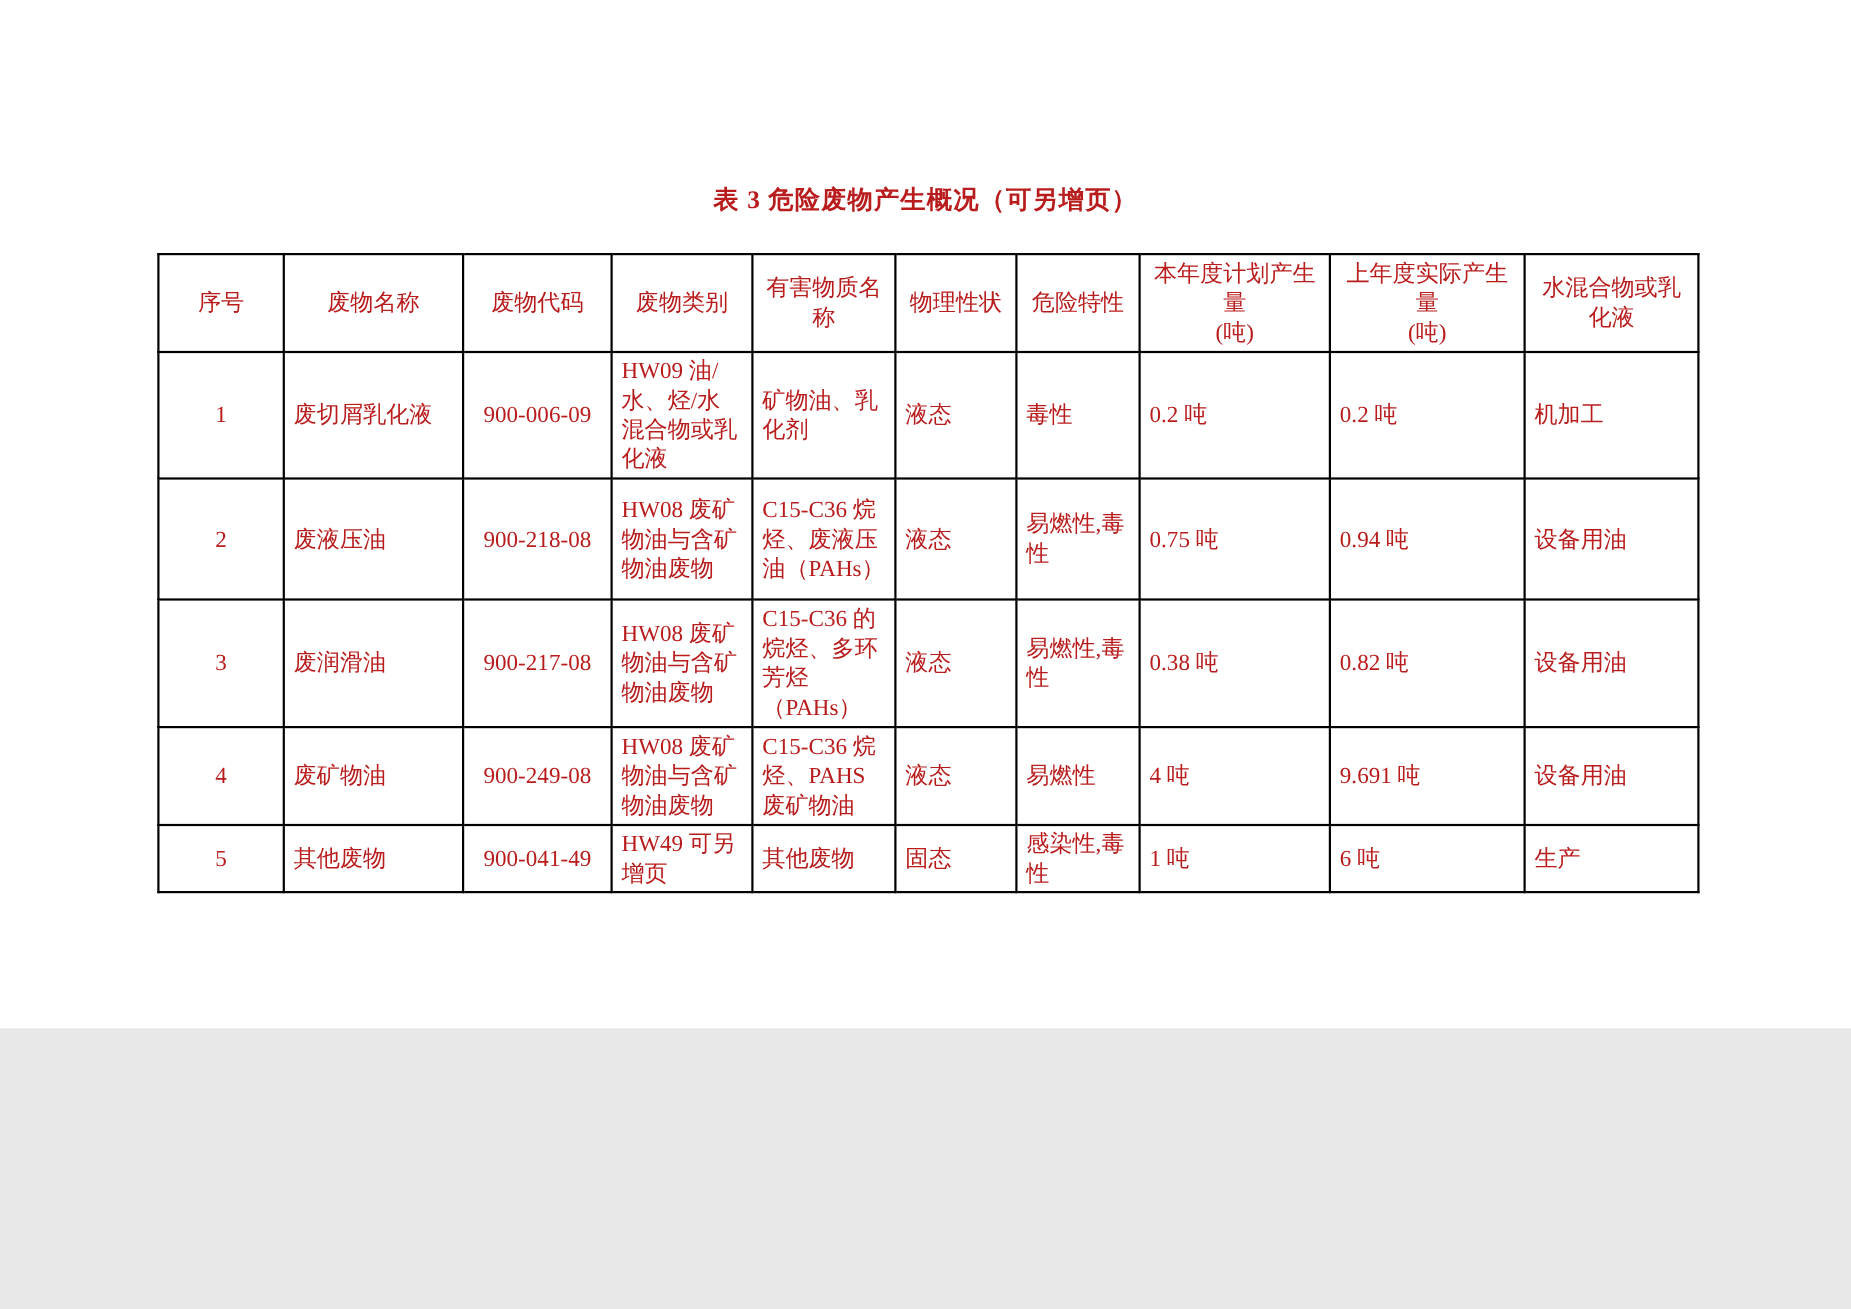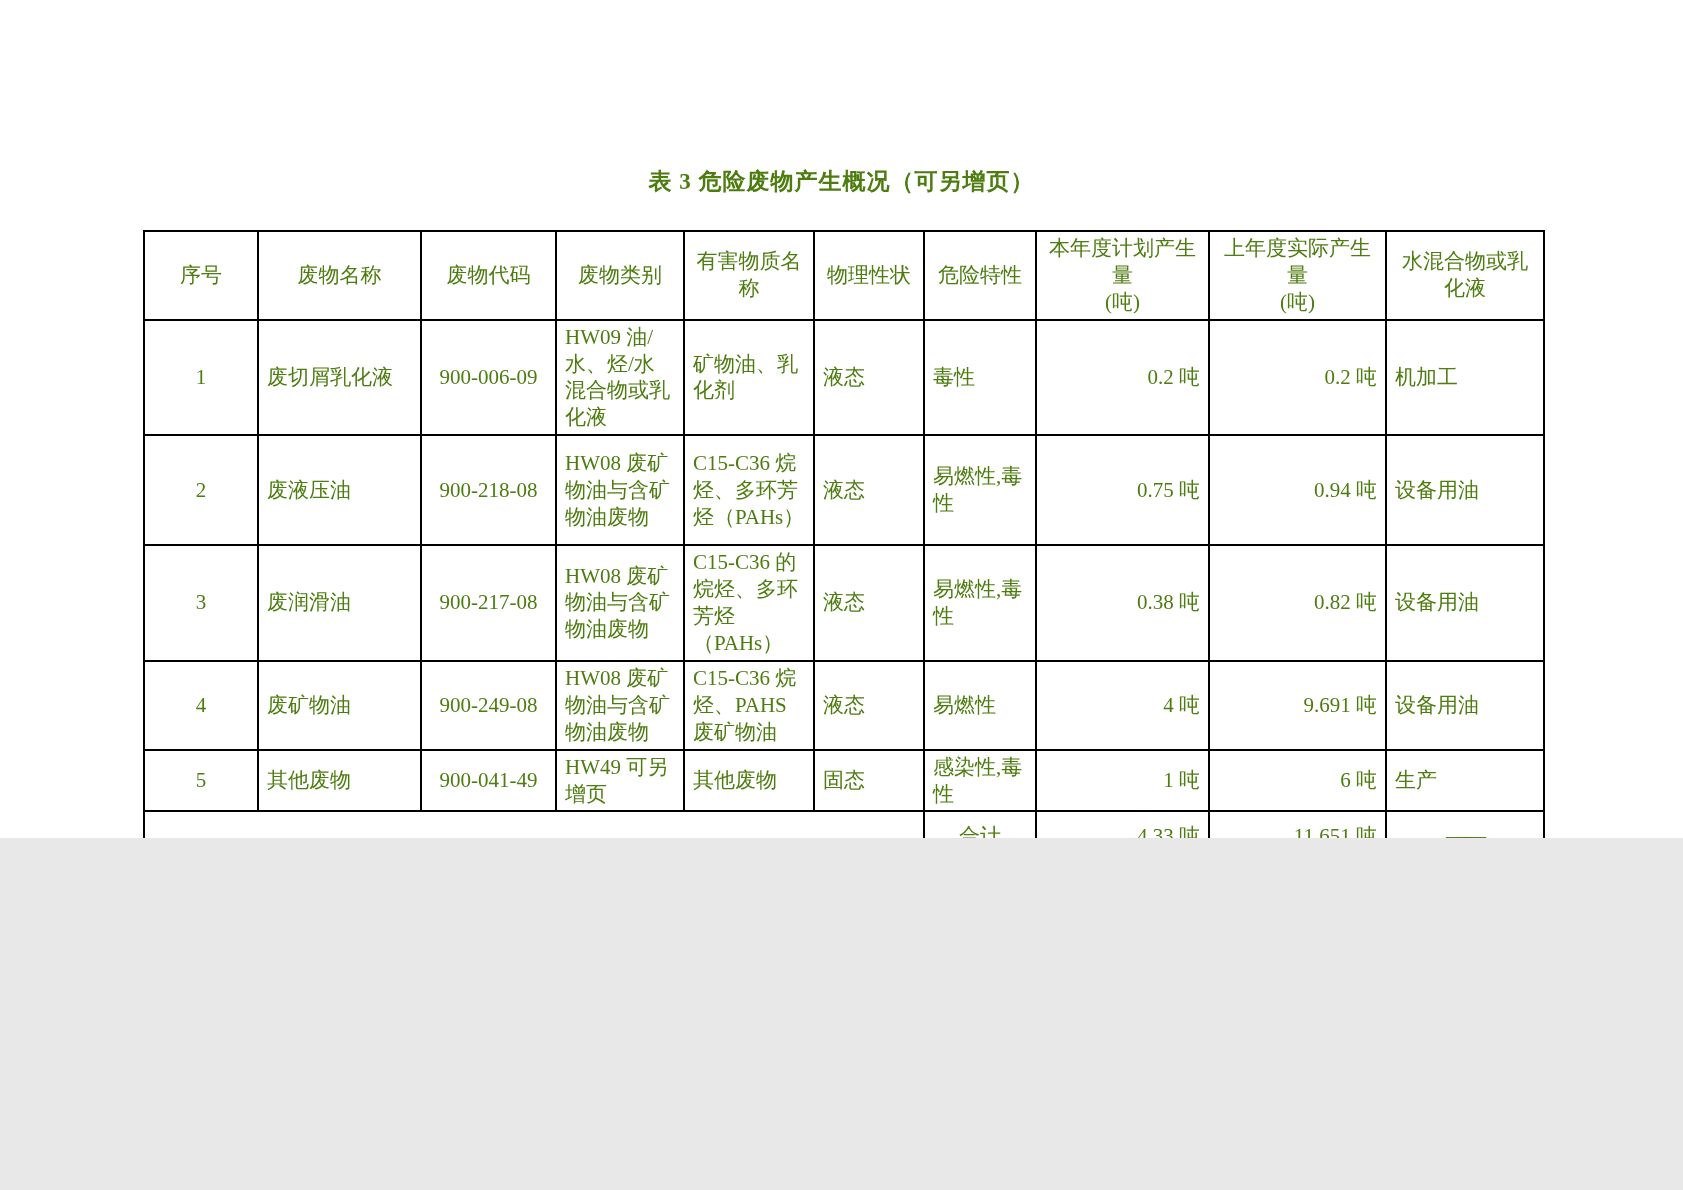--- a/index.html
+++ b/index.html
@@ -1,23 +1,23 @@
 <!DOCTYPE html>
 <html><head>
 <meta charset="utf-8">
 <style>
   * { margin: 0; padding: 0; box-sizing: border-box; }
   html, body { background: #e8e8e8; }
   .page {
     position: relative;
     width: 1683px;
-    height: 838px;
+    height: 935px;
     background: #ffffff;
     font-family: "Liberation Serif", "DejaVu Serif", serif;
-    color: #4d7c0f;
+    color: #b91c1c;
     overflow: hidden;
   }
   .doc-title {
     position: absolute;
     top: 166px;
     left: 0;
     width: 100%;
     text-align: center;
     font-size: 23px;
     font-weight: bold;
@@ -45,21 +45,21 @@
     text-align: center;
     white-space: pre-line;
   }
   tr.r-head   { height: 65px; }
   tr.r-tall   { height: 110px; }
   tr.r-tall3  { height: 108px; }
   tr.r-mid    { height: 89px; }
   tr.r-short  { height: 50px; }
   td.c-center { text-align: center; }
   td.c-left   { text-align: left; margin-top: 32px; }
-  td.c-right  { text-align: right; padding-right: 10px; }
+  td.c-right  { padding-right: 10px; }
   td.c-dash   { text-align: center; letter-spacing: -2px; }
   .page-number {
     position: absolute;
     top: 1046px;
     left: 0;
     width: 100%;
     text-align: center;
     font-size: 19px;
   }
 </style>
@@ -110,21 +110,21 @@
         <td class="c-left">毒性</td>
         <td class="c-right">0.2 吨</td>
         <td class="c-right">0.2 吨</td>
         <td class="c-left">机加工</td>
       </tr>
       <tr class="r-tall">
         <td class="c-center">2</td>
         <td class="c-left">废液压油</td>
         <td class="c-center">900-218-08</td>
         <td class="c-left">HW08 废矿物油与含矿物油废物</td>
-        <td class="c-left">C15-C36 烷烃、多环芳烃（PAHs）</td>
+        <td class="c-left">C15-C36 烷烃、废液压油（PAHs）</td>
         <td class="c-left">液态</td>
         <td class="c-left">易燃性,毒性</td>
         <td class="c-right">0.75 吨</td>
         <td class="c-right">0.94 吨</td>
         <td class="c-left">设备用油</td>
       </tr>
       <tr class="r-tall3">
         <td class="c-center">3</td>
         <td class="c-left">废润滑油</td>
         <td class="c-center">900-217-08</td>
@@ -153,25 +153,18 @@
         <td class="c-left">其他废物</td>
         <td class="c-center">900-041-49</td>
         <td class="c-left">HW49 可另增页</td>
         <td class="c-left">其他废物</td>
         <td class="c-left">固态</td>
         <td class="c-left">感染性,毒性</td>
         <td class="c-right">1 吨</td>
         <td class="c-right">6 吨</td>
         <td class="c-left">生产</td>
       </tr>
-      <tr class="r-short">
-        <td colspan="6"></td>
-        <td class="c-center">合计</td>
-        <td class="c-right">4.33 吨</td>
-        <td class="c-right">11.651 吨</td>
-        <td class="c-dash">——</td>
-      </tr>
     </tbody>
   </table>
 
   <div class="page-number">7</div>
 
 </div>
 
 </body></html>

